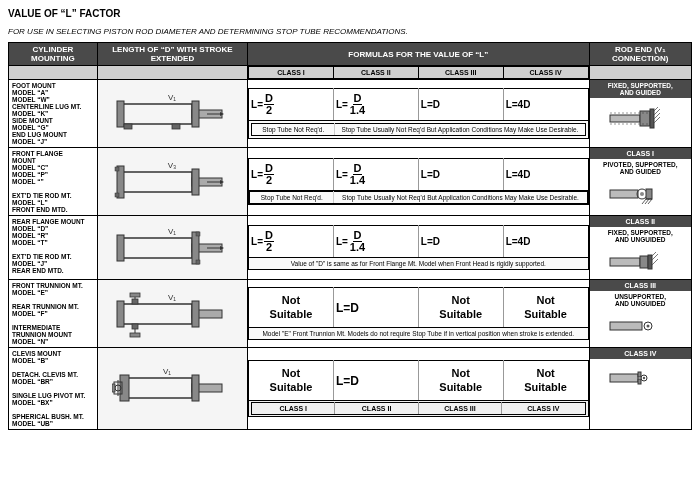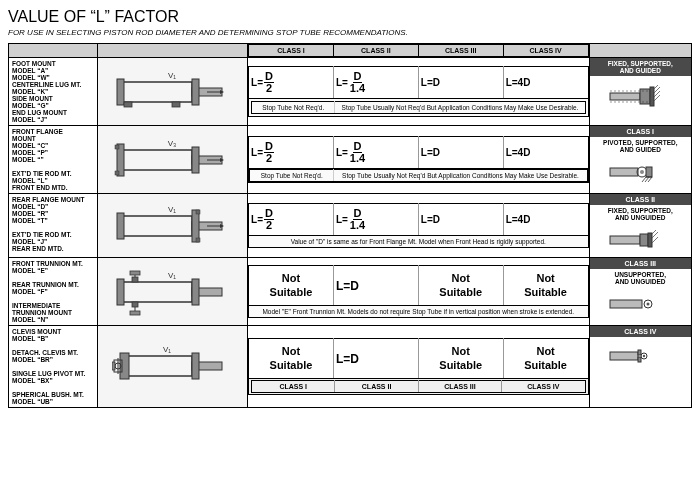--- a/index.html
+++ b/index.html
@@ -5,23 +5,23 @@
     * { box-sizing: border-box; margin: 0; padding: 0; }
     body {
       font-family: Arial, sans-serif;
       font-size: 9px;
       background: #fff;
       width: 700px;
       min-height: 501px;
       padding: 8px;
     }
     .page-title {
-      font-size: 16px;
-      font-weight: normal;
-      margin-bottom: 2px;
+      font-size: 10px;
+      font-weight: bold;
+      margin-bottom: 8px;
     }
     .subtitle {
       font-size: 8px;
       margin-bottom: 6px;
       font-style: italic;
     }
     table.main-table {
       width: 100%;
       border-collapse: collapse;
       font-size: 7.5px;
@@ -76,20 +76,26 @@
 <div class="subtitle">FOR USE IN SELECTING PISTON ROD DIAMETER AND DETERMINING STOP TUBE RECOMMENDATIONS.</div>
 
 <table class="main-table">
   <colgroup>
     <col style="width:13%">
     <col style="width:22%">
     <col style="width:50%">
     <col style="width:15%">
   </colgroup>
   <thead>
+    <tr>
+      <th class="header-main">CYLINDER MOUNTING</th>
+      <th class="header-main">LENGTH OF “D” WITH STROKE EXTENDED</th>
+      <th class="header-main">FORMULAS FOR THE VALUE OF “L”</th>
+      <th class="header-main">ROD END (V₁ CONNECTION)</th>
+    </tr>
     <tr class="formula-header-row">
       <th></th>
       <th></th>
       <th style="padding:0;">
         <table style="width:100%;border-collapse:collapse;">
           <tbody>
               <tr>
             <td style="width:25%;text-align:center;font-weight:bold;background:#d0d0d0;border-right:1px solid #000;padding:2px;">CLASS I</td>
             <td style="width:25%;text-align:center;font-weight:bold;background:#d0d0d0;border-right:1px solid #000;padding:2px;">CLASS II</td>
             <td style="width:25%;text-align:center;font-weight:bold;background:#d0d0d0;border-right:1px solid #000;padding:2px;">CLASS III</td>

